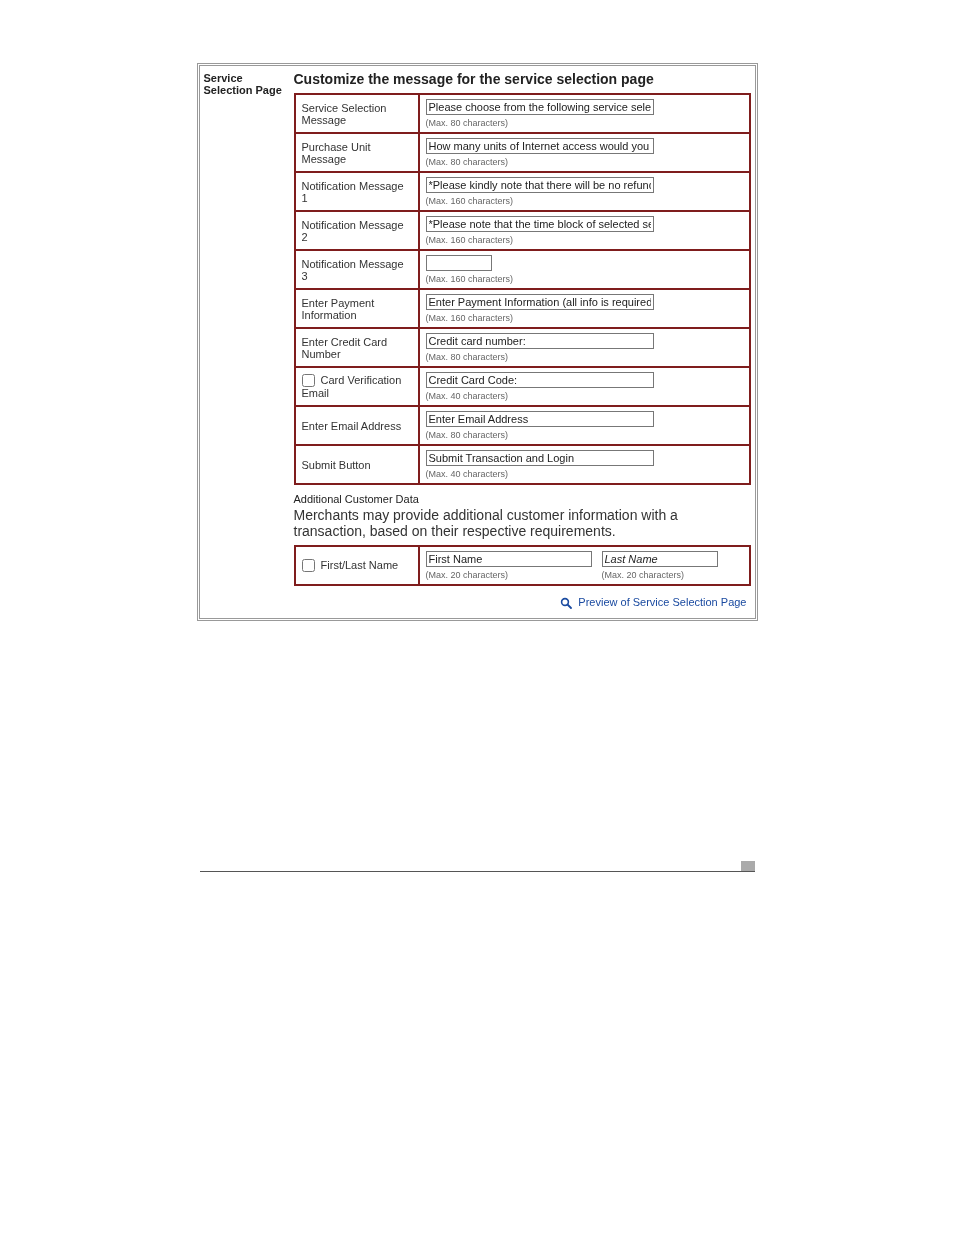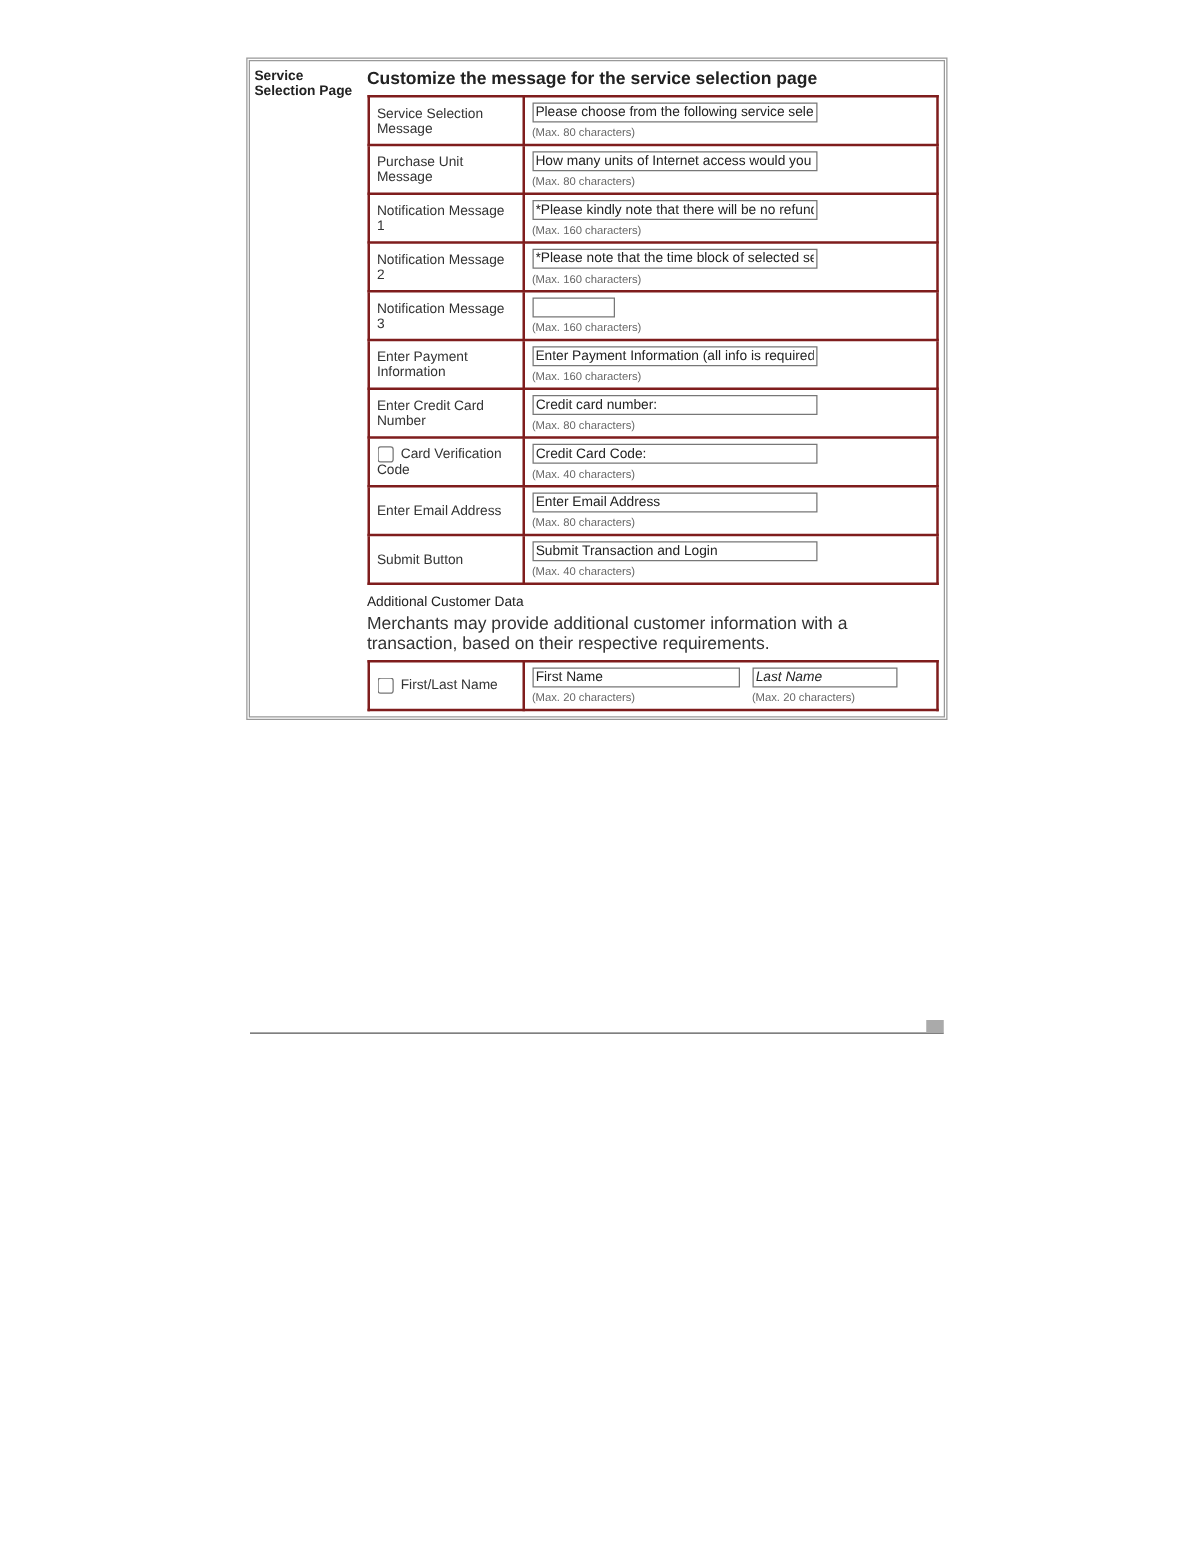--- a/index.html
+++ b/index.html
@@ -4,21 +4,21 @@
   <style>
     body {
       margin: 0;
       padding: 0;
       font-family: Arial, Helvetica, sans-serif;
       background: #ffffff;
     }
     .page {
       width: 828px;
       padding: 46px 0;
-      margin: 0 auto;
+      margin: 17px auto;
     }
     .outer {
       width: 555px;
       margin: 0 auto;
       border: 3px double #999;
     }
     .outer > table {
       width: 100%;
       border-collapse: collapse;
     }
@@ -182,21 +182,21 @@
               <td>
                 <input type="text" value="Credit card number:" style="">
                 <span class="hint">(Max. 80 characters)</span>
               </td>
             </tr>
 
 
             <tr>
               <td class="lab">
                 <input type="checkbox" style="">
-                <span>Card Verification Code</span>
+                <span>Card Verification Email</span>
               </td>
               <td>
                 <input type="text" value="Credit Card Code:" style="">
                 <span class="hint">(Max. 40 characters)</span>
               </td>
             </tr>
 
             <tr>
               <td class="lab">Enter Email Address</td>
               <td>
@@ -234,20 +234,30 @@
                   <div>
                     <input type="text" class="short20" style="width: 110px; font-style: italic;" value="Last Name">
                     <span class="hint">(Max. 20 characters)</span>
                   </div>
                 </div>
               </td>
             </tr>
           </tbody>
               </table>
 
+          <div class="preview-row">
+            <a href="#" class="preview-link">
+              <span class="mag-icon">
+                <svg width="12" height="12" viewBox="0 0 12 12">
+                      <circle cx="5" cy="5" r="3.4" fill="none" stroke="#1a4aa0" stroke-width="1.6"></circle>
+                      <line x1="7.5" y1="7.5" x2="11" y2="11" stroke="#1a4aa0" stroke-width="1.8" stroke-linecap="round"></line>
+                    </svg>
+              </span><span>Preview of Service Selection Page</span>
+            </a>
+          </div>
         </td>
       </tr>
     </tbody>
       </table>
   </div>
 
   <div class="ftr">
     <div class="tab"></div>
     <div class="hr"></div>
   </div>

